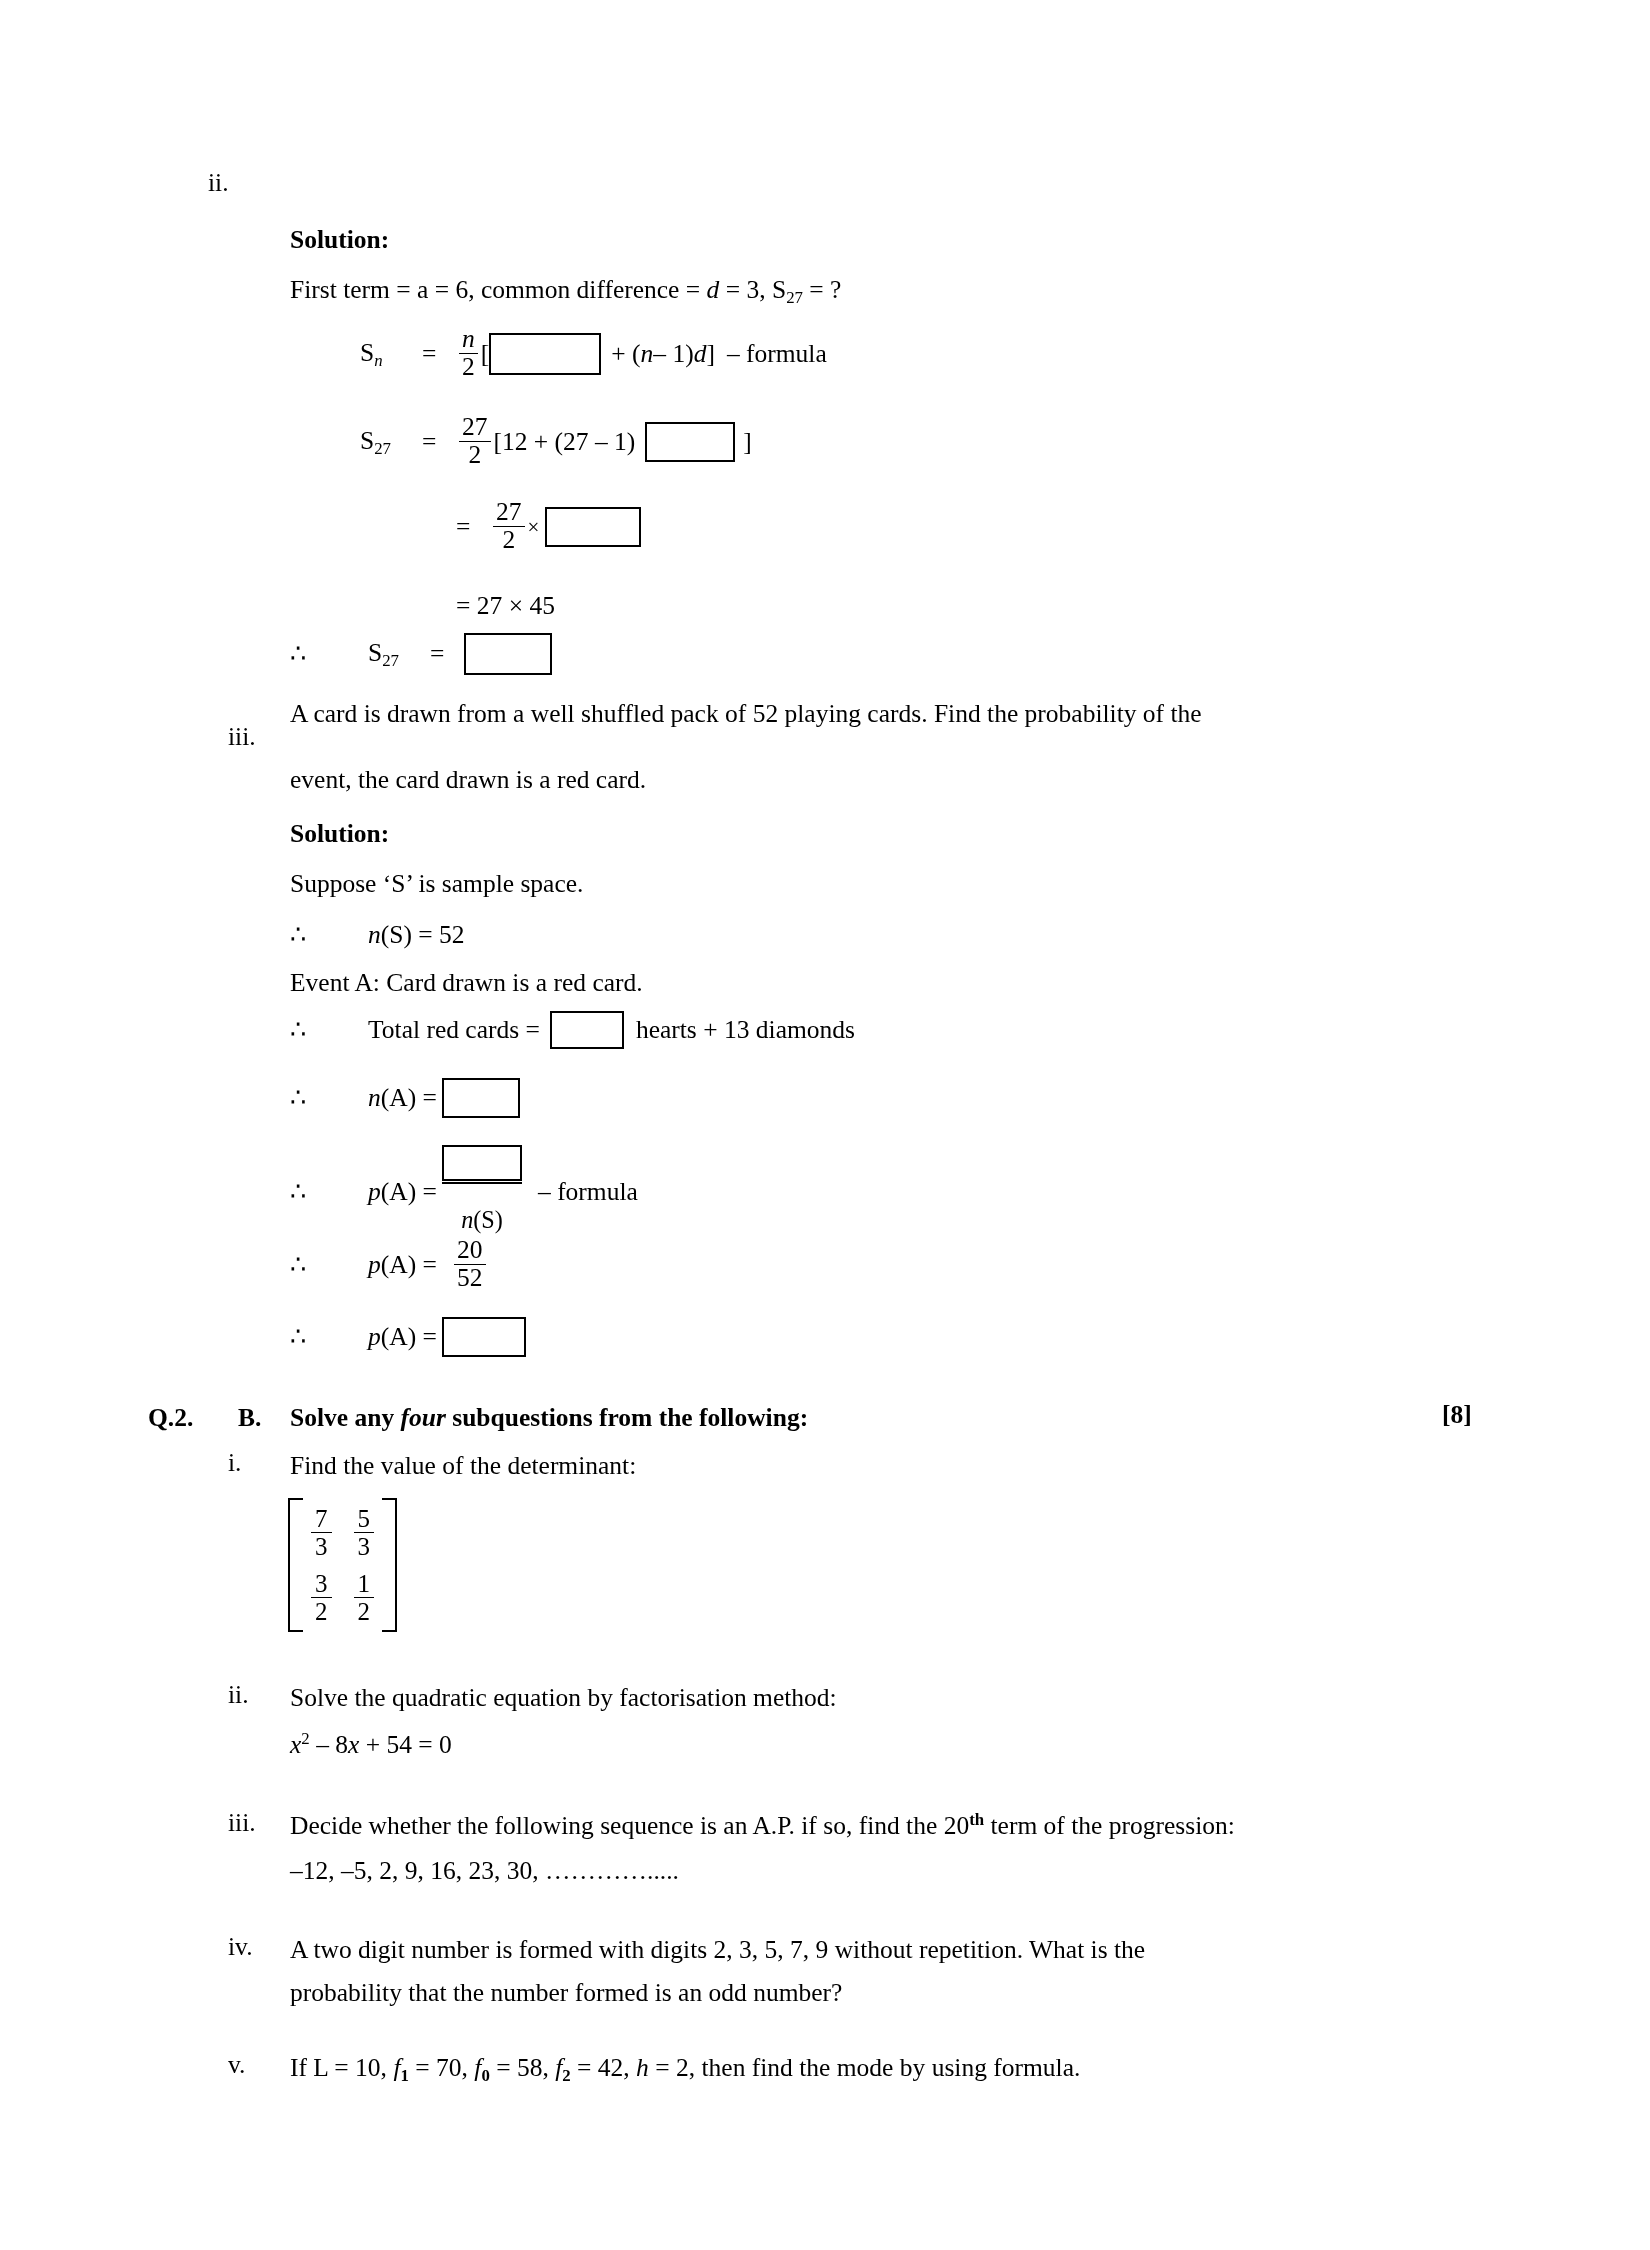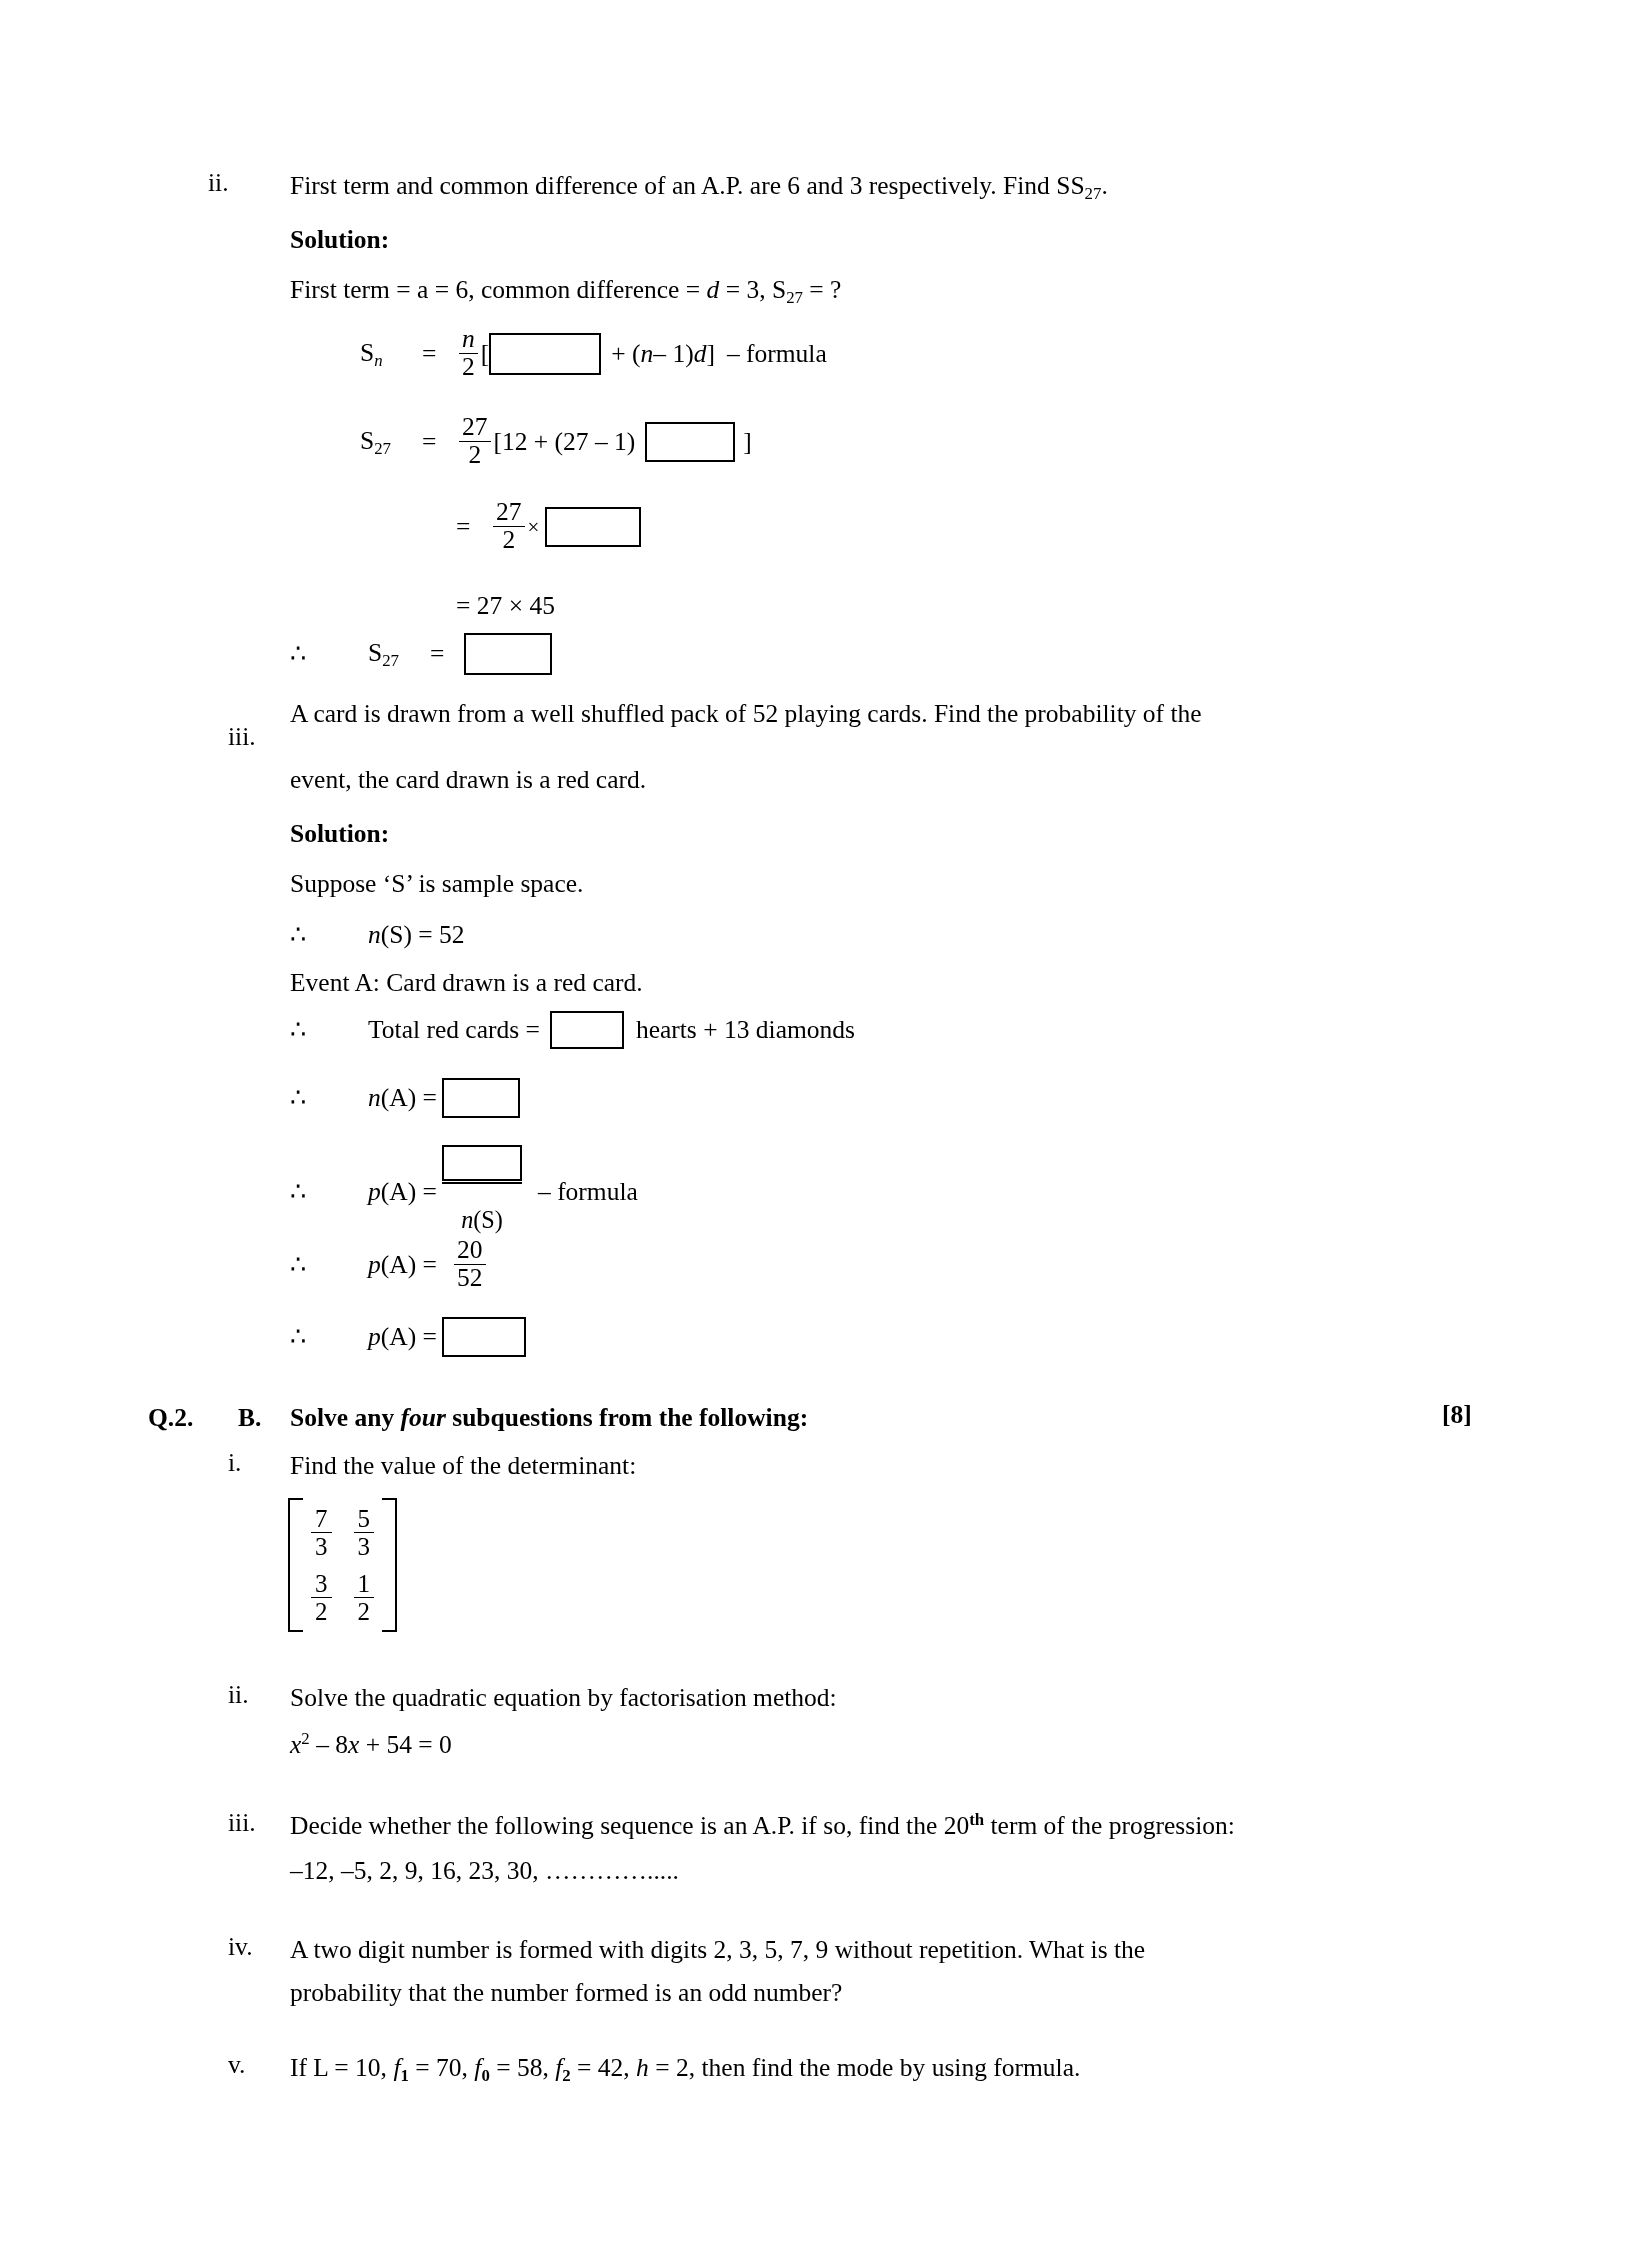--- a/index.html
+++ b/index.html
@@ -140,23 +140,20 @@
   }
   .therefore { font-size: 25.5px; }
 </style>
 </head>
 <body>
 
 <div class="page">
 
   <div class="block-num" style="left:208px; top:168px;">ii.</div>
 
-  <div class="block-txt" style="left:290px; top:168px; width:1070px;">
-    <span>First term and common difference of an A.P. are 6 and 3 respectively. Find S</span><span>S<sub>27</sub></span><span>.</span>
-  </div>
 
   <div class="block-txt bold" style="left:290px; top:222px;">Solution:</div>
 
   <div class="block-txt" style="left:290px; top:272px;">
     <span>First term = a = 6, common difference = </span><span class="mvar">d</span><span> = 3, S</span><sub>27</sub><span> = ?</span>
   </div>
 
   <div class="block-txt" style="left:360px; top:327px; display:flex; align-items:center;">
     <span style="display:inline-block; width:62px;">
       <span>S</span><sub class="mvar">n</sub>

